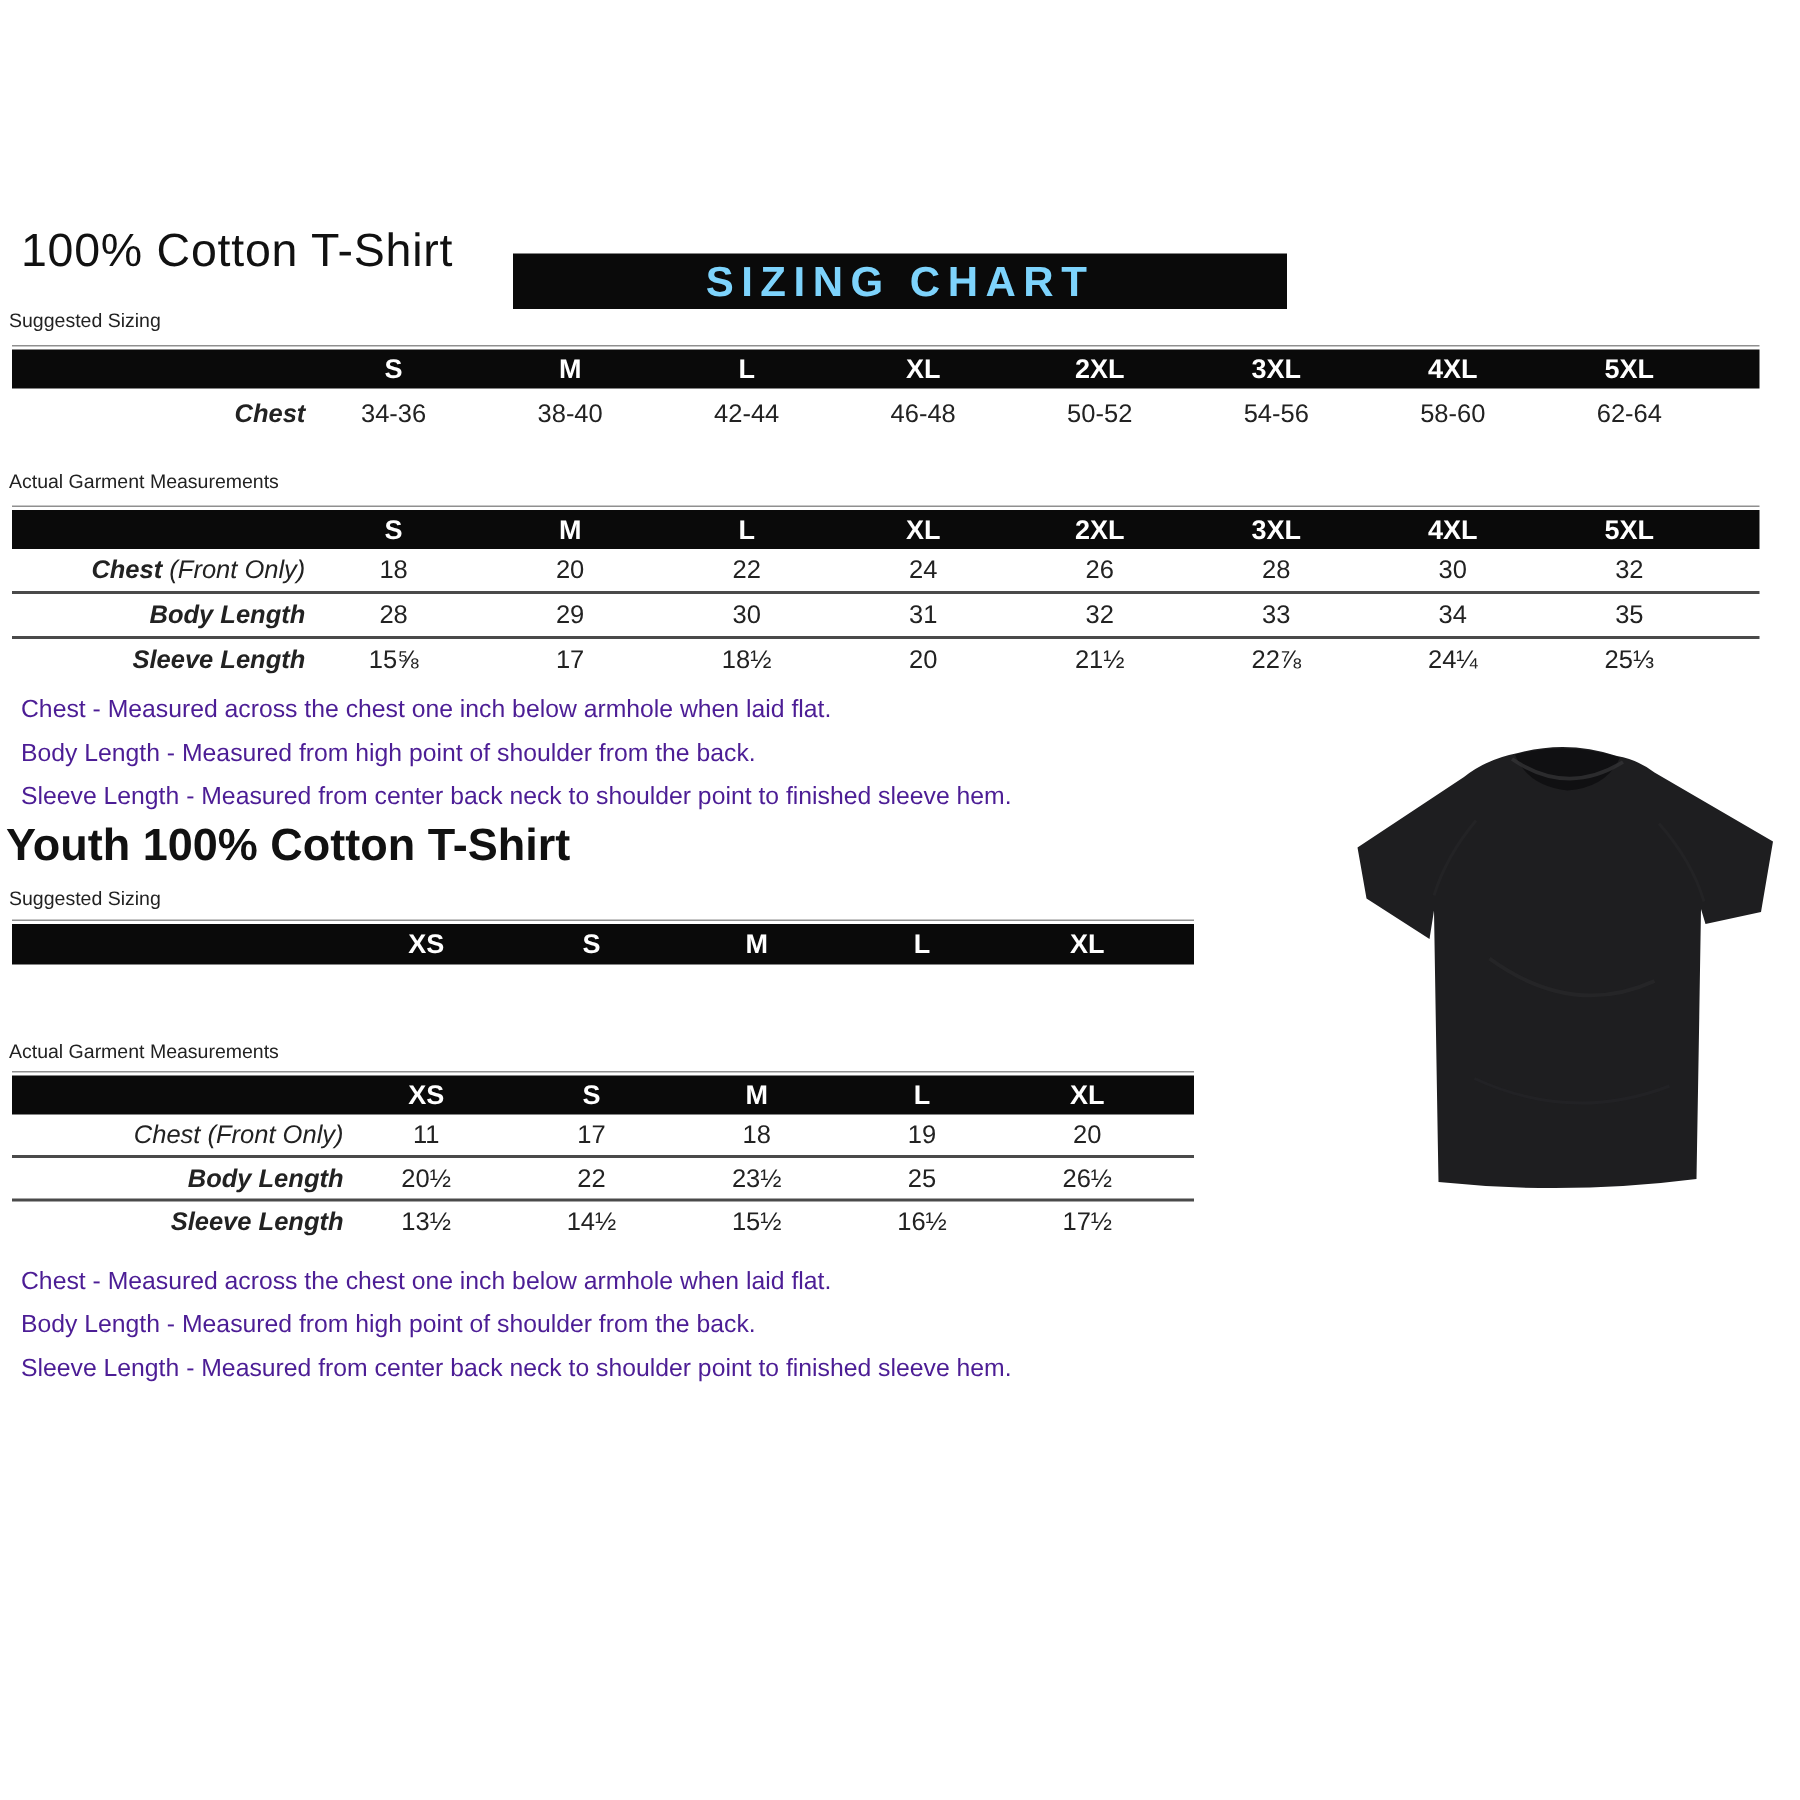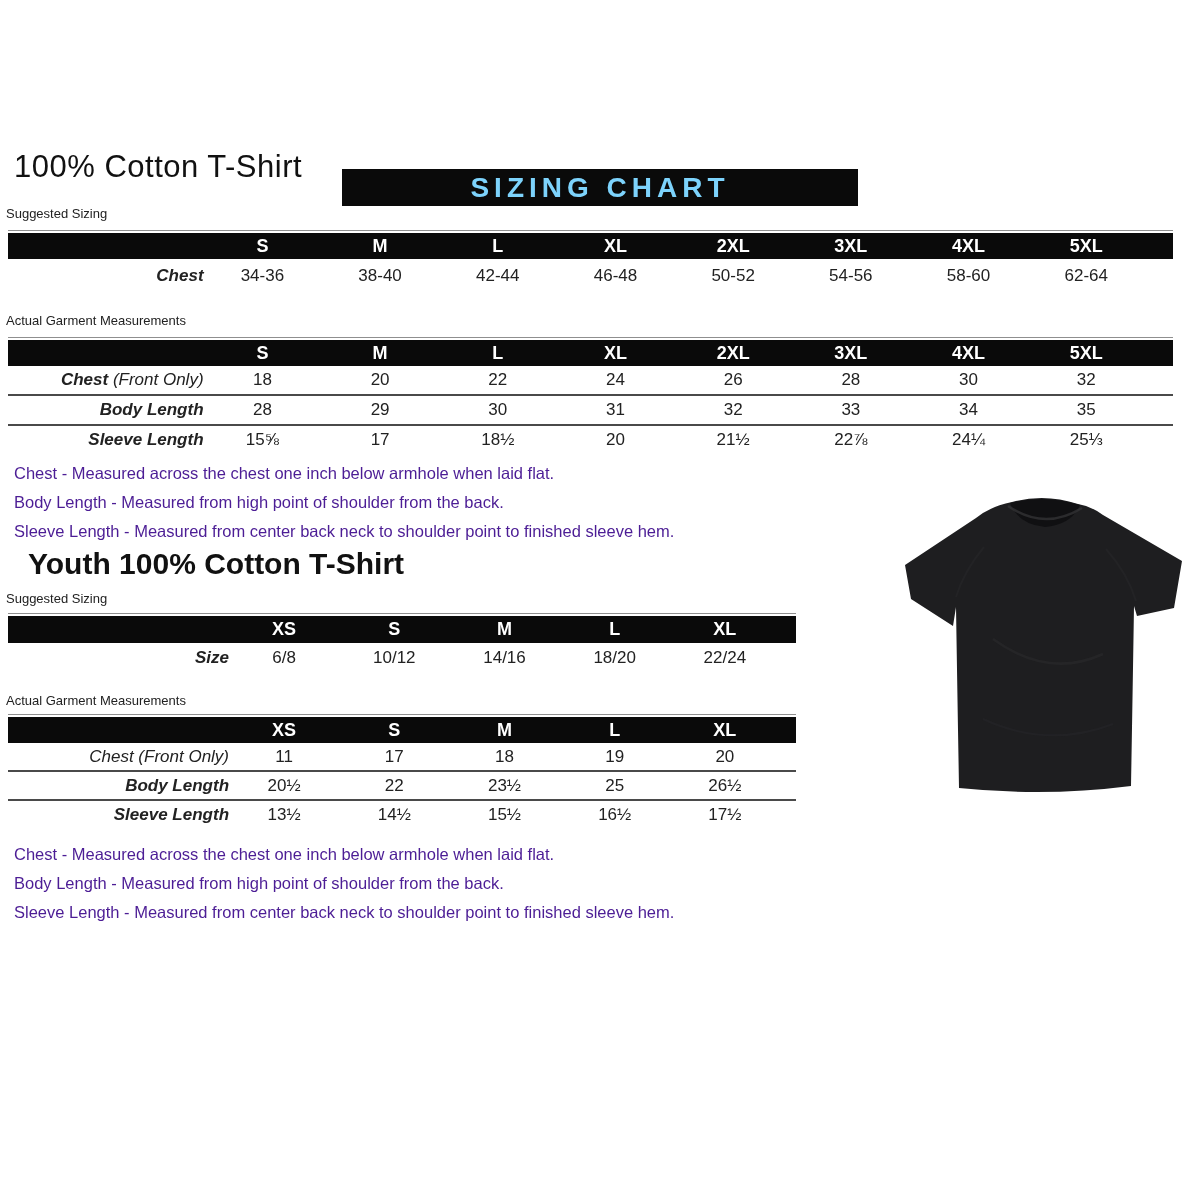--- a/index.html
+++ b/index.html
@@ -7,21 +7,21 @@
     width:1200px; height:1200px; position:relative; overflow:hidden;
     font-family:"Liberation Sans", sans-serif; color:#1a1a1a;
     -webkit-font-smoothing:antialiased;
   }
   .abs { position:absolute; }
 
   
   .title    { left:14px; top:149px; font-size:31px; font-weight:400; letter-spacing:.5px; color:#111; }
   .banner   { left:342px; top:169px; width:516px; height:37px; background:#0a0a0a; color:#7dd3fc;
               font-size:28px; font-weight:700; letter-spacing:5px; text-align:center; line-height:38px; }
-  .title2   { left:4px; top:547px; font-size:30px; font-weight:700; color:#111;margin-left:24px; }
+  .title2   { left:4px; top:547px; font-size:30px; font-weight:700; color:#111; }
 
   .section-label { font-size:13px; color:#222; }
   .sl-1 { left:6px; top:206px; }
   .sl-2 { left:6px; top:313px; }
   .sl-3 { left:6px; top:591px; }
   .sl-4 { left:6px; top:693px; }
 
   
   .size-table { border-top:1px solid #8f8f8f; padding-top:2px; }
   .t-as { left:8px; top:230px; width:1165px; }
@@ -150,28 +150,20 @@
 
   <div class="abs section-label sl-3">Suggested Sizing</div>
   <div class="abs size-table youth t-ys">
       <div class="thead">
         <div class="label-col"></div>
         <div class="val-col">XS</div>
         <div class="val-col">S</div>
         <div class="val-col">M</div>
         <div class="val-col">L</div>
         <div class="val-col">XL</div>
-      </div>
-      <div class="trow">
-        <div class="label-col"><span class="b">Size</span></div>
-        <div class="val-col">6/8</div>
-        <div class="val-col">10/12</div>
-        <div class="val-col">14/16</div>
-        <div class="val-col">18/20</div>
-        <div class="val-col">22/24</div>
       </div>
     </div>
 
   <div class="abs section-label sl-4">Actual Garment Measurements</div>
   <div class="abs size-table youth t-ya lines">
       <div class="thead">
         <div class="label-col"></div>
         <div class="val-col">XS</div>
         <div class="val-col">S</div>
         <div class="val-col">M</div>

